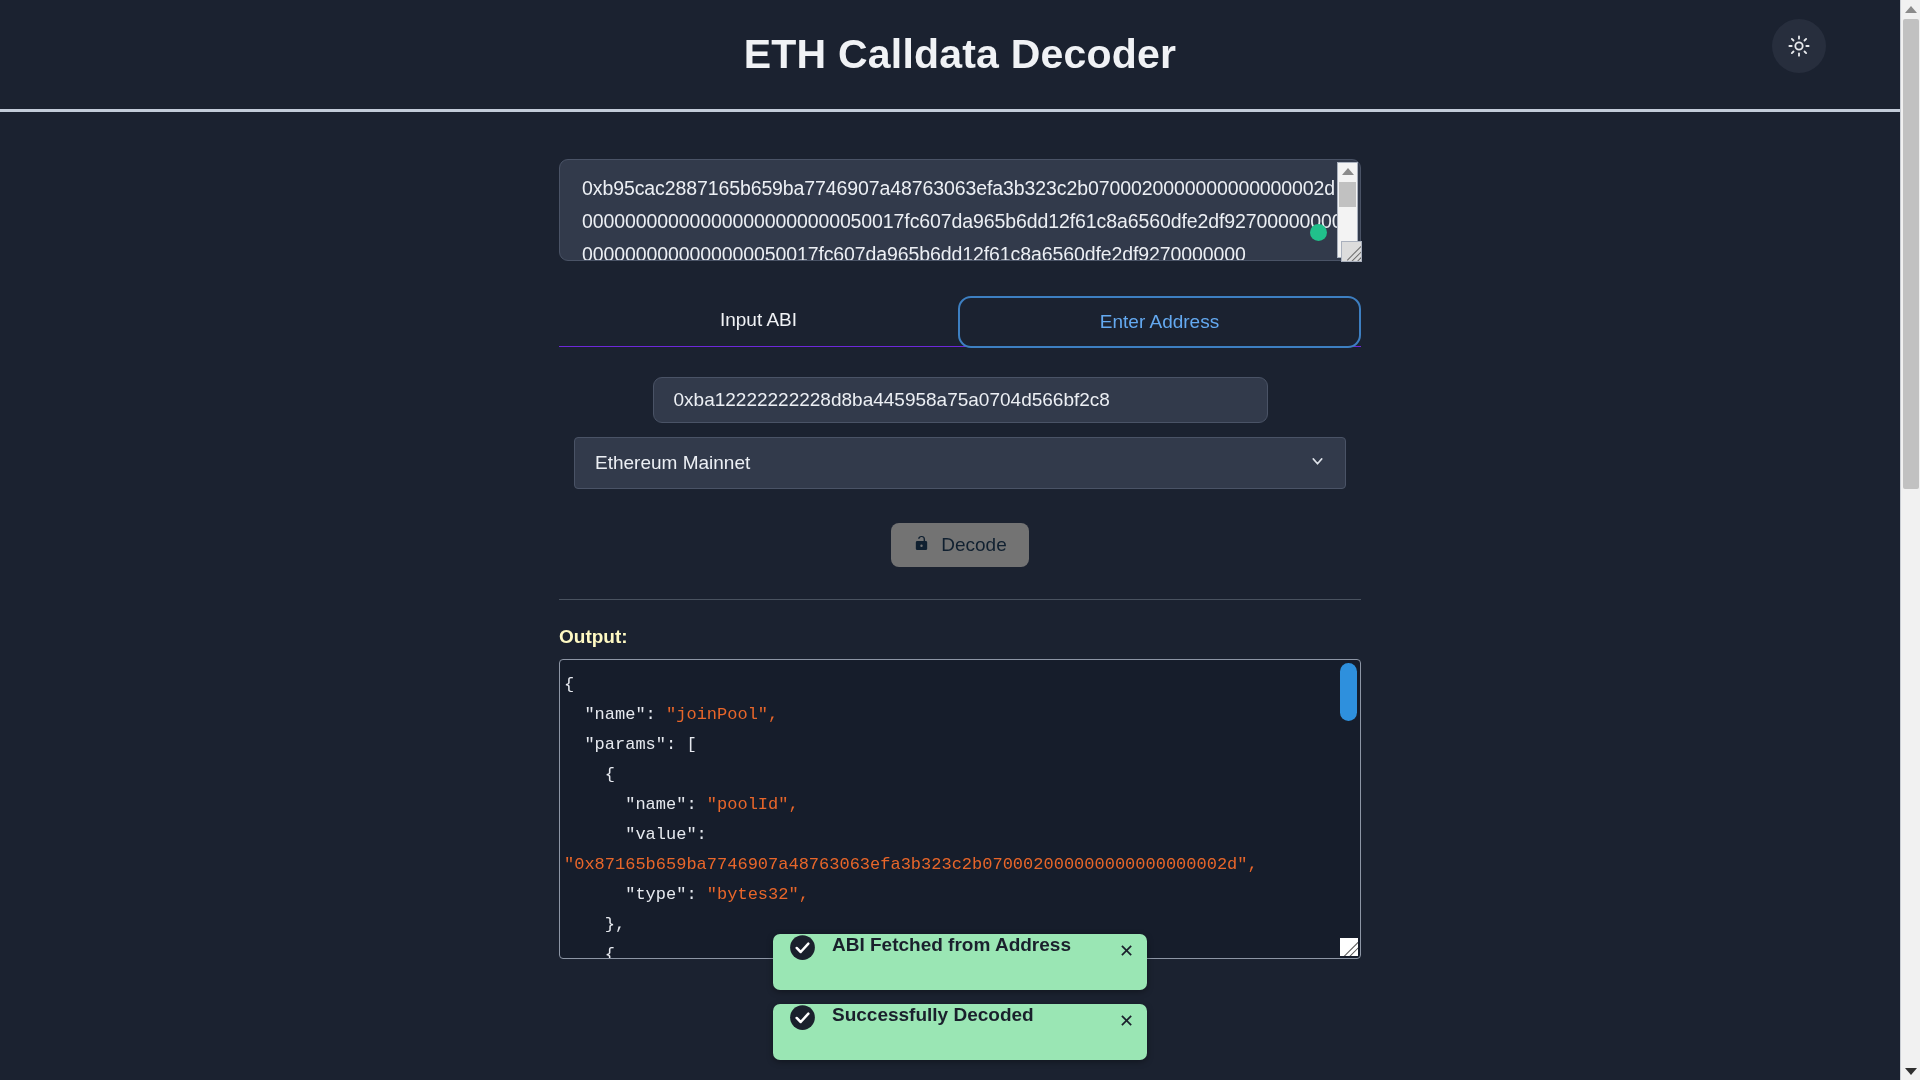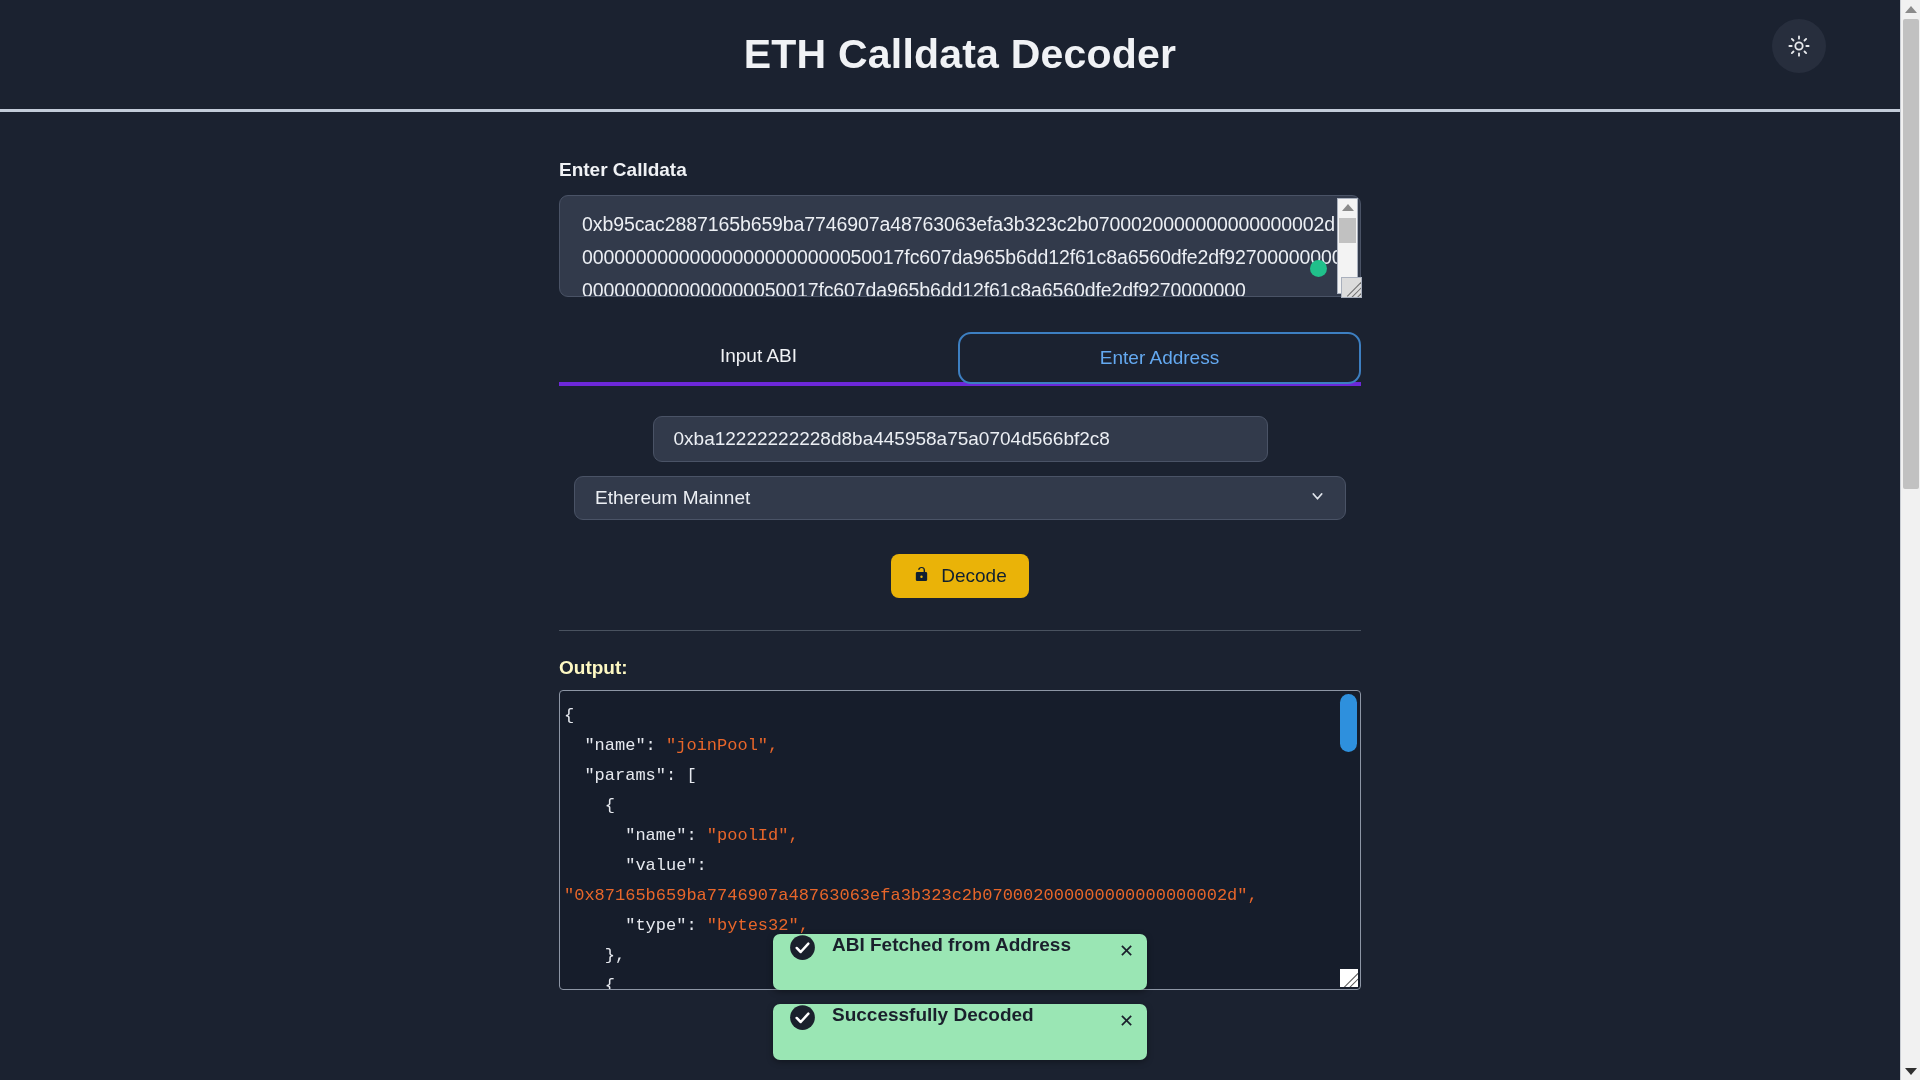--- a/index.html
+++ b/index.html
@@ -145,21 +145,21 @@
     height: 17px;
     border-radius: 50%;
     background: #21c08b;
   }
 
   
   .tabs {
     display: flex;
     width: 802px;
     margin: 35px auto 0;
-    border-bottom: 4px solid #6d28d9;
+    border-bottom: 1px solid #6d28d9;
     position: relative;
   }
   .tab {
     flex: 1;
     height: 48px;
     display: flex;
     align-items: center;
     justify-content: center;
     font-size: 19px;
     color: #f0f2f5;
@@ -197,24 +197,24 @@
   }
   .label-indent { margin-left: 19px; }
 
   .select-wrap {
     position: relative;
     width: 772px;
     margin: 14px auto 0;
   }
   .select-box {
     width: 772px;
-    height: 44px;
+    height: 52px;
     background: #323a4b;
     border: 1px solid #4a5366;
-    border-radius: 9px;
+    border-radius: 4px;
     color: #eceff4;
     font-size: 19px;
     padding: 0 20px;
     display: flex;
     align-items: center;
     cursor: pointer;
   }
   .chev {
     position: absolute;
     right: 20px;
@@ -223,21 +223,21 @@
     pointer-events: none;
   }
 
   
   .decode-row {
     display: flex;
     justify-content: center;
     margin-top: 34px;
   }
   .decode-btn {
-    background: #eab308;
+    background: #737373;
     color: #102030;
     border: none;
     border-radius: 8px;
     height: 44px;
     padding: 0 22px;
     font-size: 19px;
     display: flex;
     align-items: center;
     gap: 11px;
     cursor: pointer;
@@ -397,21 +397,20 @@
         <line x1="18" y1="18" x2="19.8" y2="19.8"></line>
         <line x1="4.2" y1="19.8" x2="6" y2="18"></line>
         <line x1="18" y1="6" x2="19.8" y2="4.2"></line>
       </svg>
     </span>
   </button>
 </div>
 
 <div class="main">
 
-  <label class="field-label">Enter Calldata</label>
   <div class="calldata-wrap">
     <div class="calldata-box">0xb95cac2887165b659ba7746907a48763063efa3b323c2b0700020000000000000002d000000000000000000000000050017fc607da965b6dd12f61c8a6560dfe2df927000000000000000000000000050017fc607da965b6dd12f61c8a6560dfe2df9270000000</div>
     <div class="ta-scroll">
       <div class="ta-arrow">
           <div class="tri-up"></div>
         </div>
       <div class="ta-thumb"></div>
       <div style="flex:1"></div>
       <div class="ta-arrow">
           <div class="tri-down"></div>

